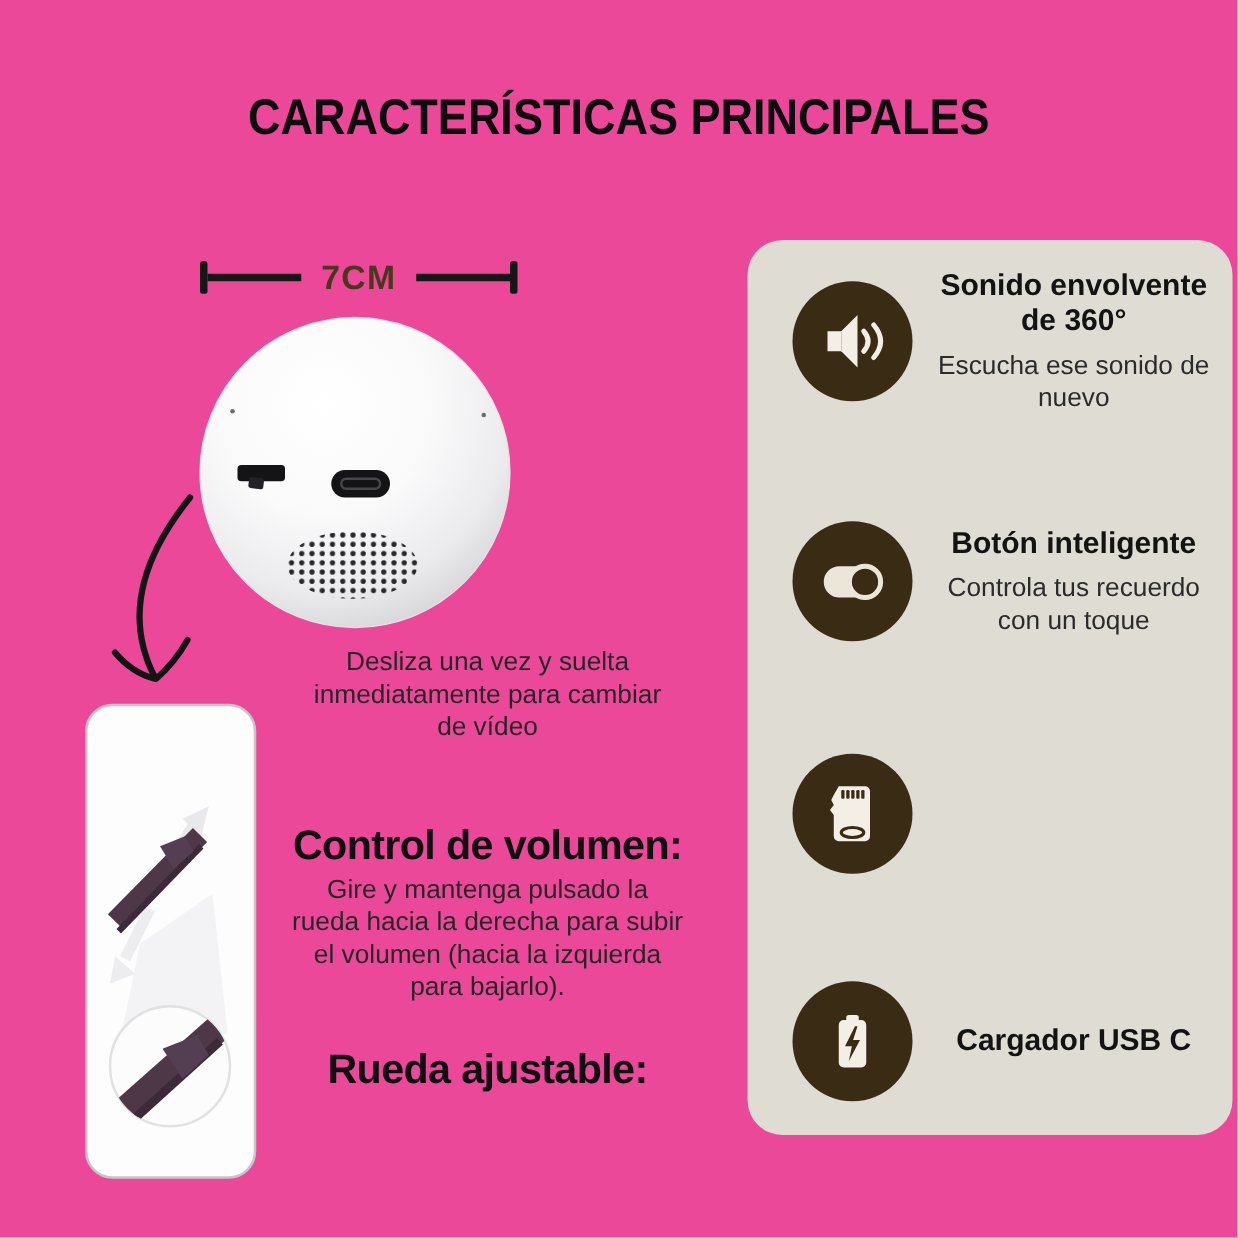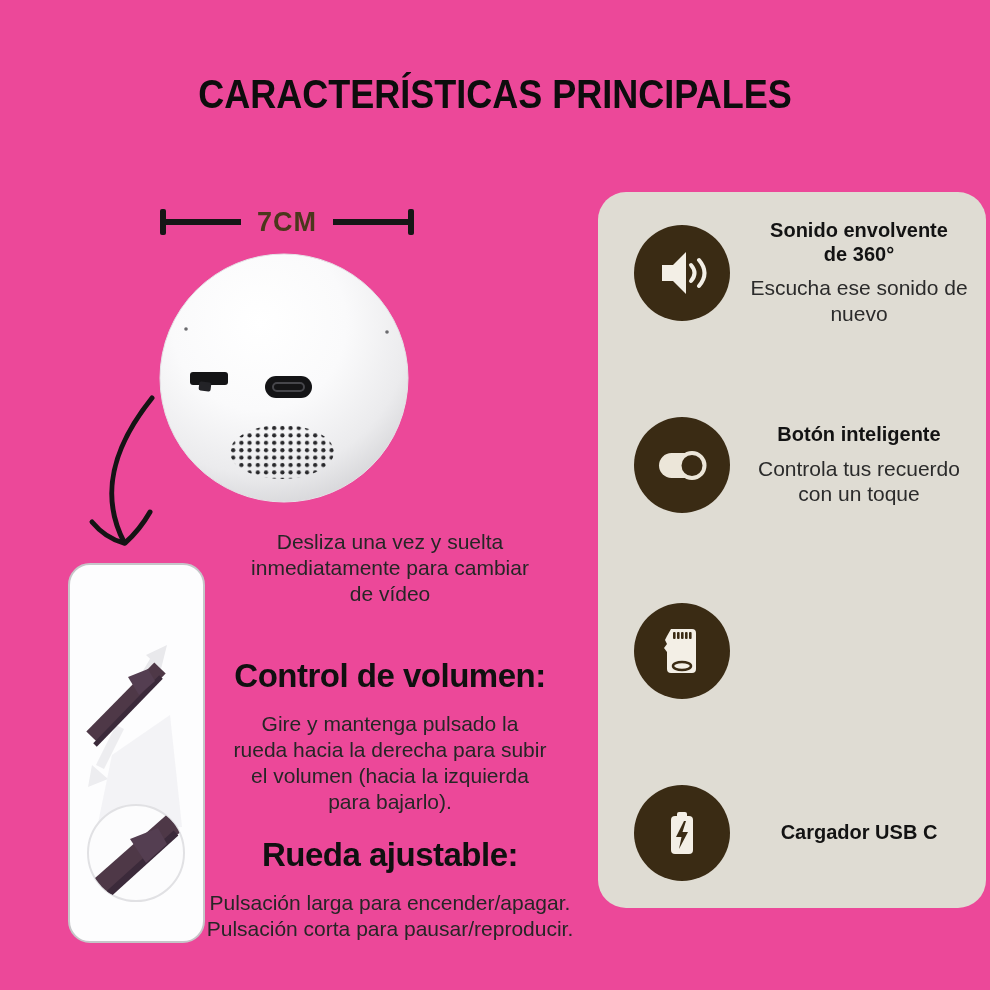--- a/index.html
+++ b/index.html
@@ -20,32 +20,32 @@
 
   
   .product-svg{position:absolute;left:140px;top:240px;}
   .arrow-svg{position:absolute;left:80px;top:392px;}
   .zoom-panel{position:absolute;left:68px;top:563px;width:133px;height:376px;
     background:#fdfdfe;border:2px solid #c6c6c9;border-radius:22px;overflow:hidden;}
 
   
   .mid-section{position:absolute;left:188px;width:404px;text-align:center;}
   .mid-heading{font-size:33px;font-weight:800;letter-spacing:-.5px;color:#101010;}
-  .mid-body{margin-top:16px;font-size:21px;line-height:1.24;color:#262626;white-space:pre-line;}
+  .mid-body{margin-top:4px;font-size:21px;line-height:1.24;color:#262626;white-space:pre-line;}
   .s1{top:513px;} .s2{top:657px;} .s3{top:836px;}
 
   
   .features-panel{position:absolute;left:598px;top:192px;width:388px;height:716px;
     background:#dfdcd3;border-radius:28px;}
   .feat-row{position:absolute;left:0;width:100%;height:150px;display:flex;align-items:center;}
   .r1{top:6px;} .r2{top:198px;} .r3{top:384px;} .r4{top:566px;align-items:center;}
   .feat-circle{width:96px;height:96px;min-width:96px;border-radius:50%;background:#3a2b14;
     margin-left:36px;display:flex;align-items:center;justify-content:center;}
   .feat-text{flex:1;padding:0 10px 0 12px;text-align:center;}
-  .feat-title{font-size:20px;font-weight:800;line-height:1.18;color:#131313;white-space:pre-line;}
+  .feat-title{font-size:24px;font-weight:800;line-height:1.18;color:#131313;white-space:pre-line;}
   .feat-sub{margin-top:9px;font-size:21px;line-height:1.22;color:#2b2b2b;white-space:pre-line;}
 </style>
 </head>
 <body>
 
 <div class="canvas">
 
   <div class="main-title">CARACTERÍSTICAS PRINCIPALES</div>
 
   <div class="dim-row">
@@ -127,22 +127,20 @@
   </div>
   <div class="mid-section s2">
     <div class="mid-heading">Control de volumen:</div>
     <div class="mid-body">Gire y mantenga pulsado la
 rueda hacia la derecha para subir
 el volumen (hacia la izquierda
 para bajarlo).</div>
   </div>
   <div class="mid-section s3">
     <div class="mid-heading">Rueda ajustable:</div>
-    <div class="mid-body">Pulsación larga para encender/apagar.
-Pulsación corta para pausar/reproducir.</div>
   </div>
 
   <div class="features-panel">
 
     <div class="feat-row r1">
       <div class="feat-circle">
         <svg width="58" height="58" viewBox="0 0 58 58">
           <rect x="9" y="21" width="11" height="16" fill="#f3efe6"></rect>
           <polygon points="20,21 33,8 33,50 20,37" fill="#f3efe6"></polygon>
           <path d="M38 21 q7 8 0 16" fill="none" stroke="#f3efe6" stroke-width="4" stroke-linecap="round"></path>

